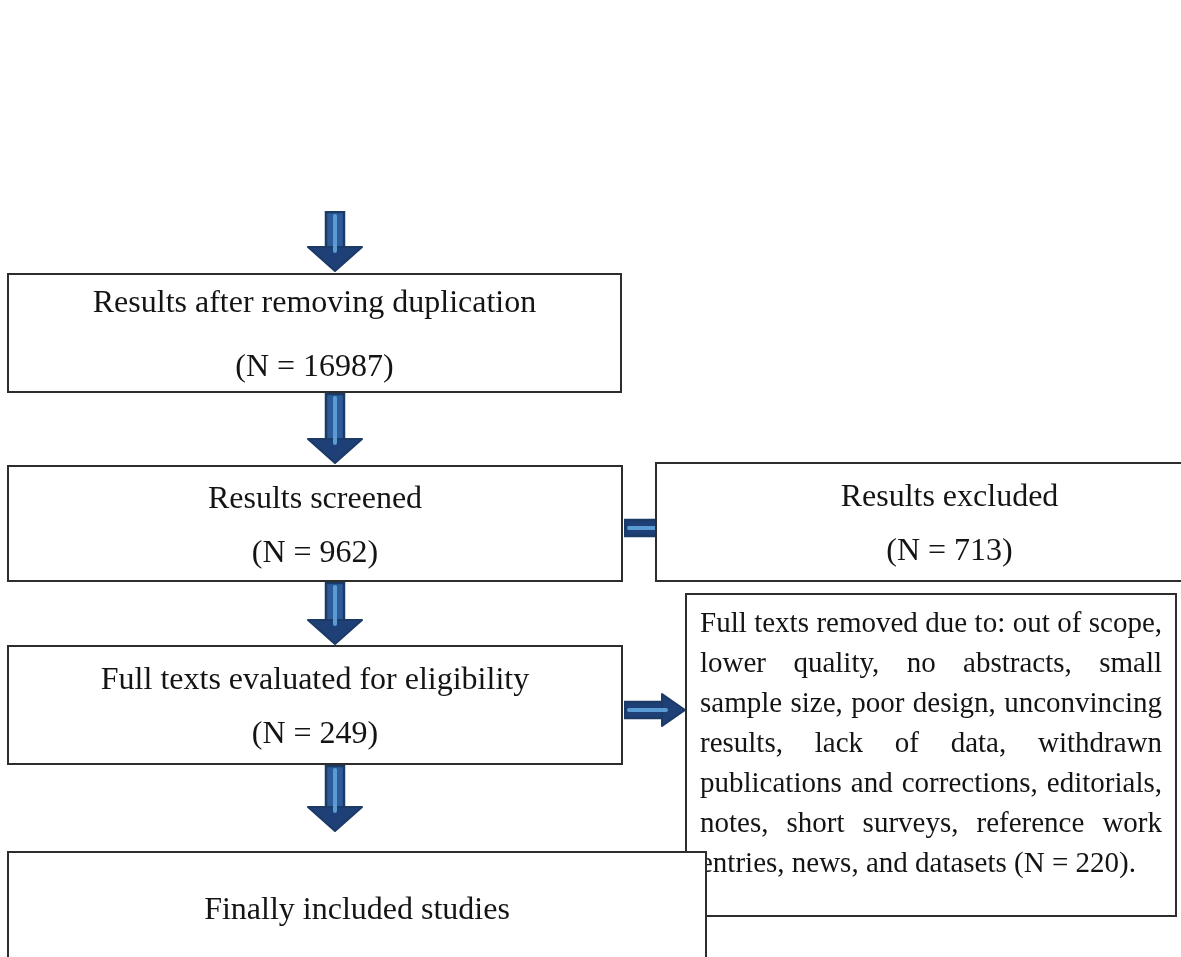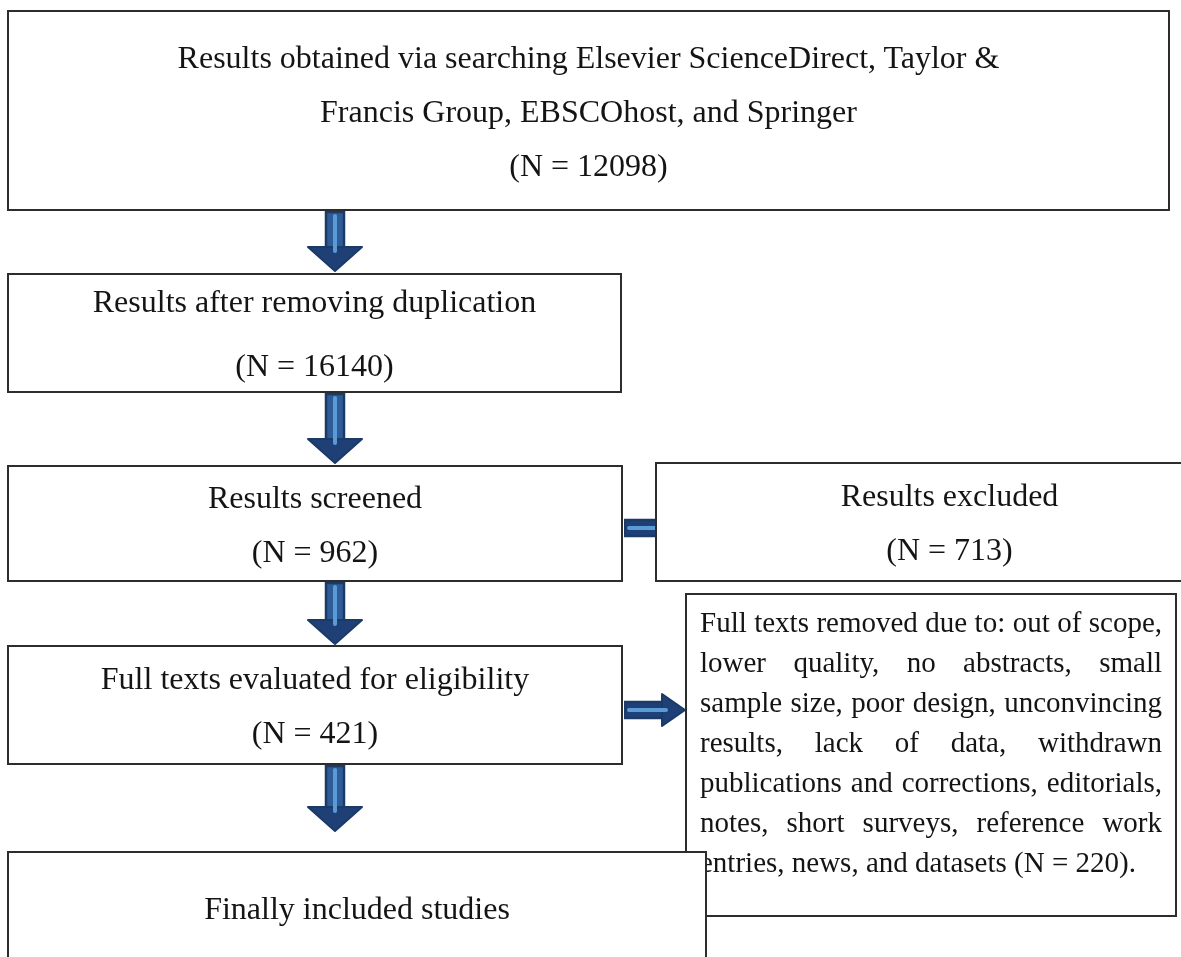--- a/index.html
+++ b/index.html
@@ -53,35 +53,30 @@
   .shaft{fill:var(--arrow-shaft);stroke:var(--arrow-outline);stroke-width:2.5;}
   .shaft-h{fill:var(--arrow-head);stroke:var(--arrow-outline);stroke-width:2.5;}
   .head{fill:var(--arrow-head);stroke:var(--arrow-outline);stroke-width:2;stroke-linejoin:round;}
   .stripe{stroke:var(--arrow-highlight);stroke-width:4;stroke-linecap:round;fill:none;}
 </style>
 </head>
 <body>
 
 <div class="figure">
 
-  <div class="box box-search">
-    <div class="line">Results obtained via searching Elsevier ScienceDirect, Taylor &amp;</div>
-    <div class="line">Francis Group, EBSCOhost, and Springer</div>
-    <div class="line">(N = 12098)</div>
-  </div>
 
   <svg class="arrow" style="left:306px;top:211px" width="58" height="62" viewBox="0 0 58 62" aria-hidden="true">
     <rect class="shaft" x="20" y="1" width="18" height="36"></rect>
     <polygon class="head" points="2,36 56,36 29,60"></polygon>
     <line class="stripe" x1="29" y1="5" x2="29" y2="40"></line>
   </svg>
 
   <div class="box box-dedup">
     <div class="line">Results after removing duplication</div>
-    <div class="line">(N = 16140)</div>
+    <div class="line">(N = 16987)</div>
   </div>
 
   <svg class="arrow" style="left:306px;top:393px" width="58" height="72" viewBox="0 0 58 72" aria-hidden="true">
     <rect class="shaft" x="20" y="1" width="18" height="46"></rect>
     <polygon class="head" points="2,46 56,46 29,70"></polygon>
     <line class="stripe" x1="29" y1="5" x2="29" y2="50"></line>
   </svg>
 
   <div class="box box-screened">
     <div class="line">Results screened</div>
@@ -100,21 +95,21 @@
   </div>
 
   <svg class="arrow" style="left:306px;top:582px" width="58" height="64" viewBox="0 0 58 64" aria-hidden="true">
     <rect class="shaft" x="20" y="1" width="18" height="38"></rect>
     <polygon class="head" points="2,38 56,38 29,62"></polygon>
     <line class="stripe" x1="29" y1="5" x2="29" y2="42"></line>
   </svg>
 
   <div class="box box-eligibility">
     <div class="line">Full texts evaluated for eligibility</div>
-    <div class="line">(N = 421)</div>
+    <div class="line">(N = 249)</div>
   </div>
 
   <svg class="arrow" style="left:624px;top:692px" width="63" height="36" viewBox="0 0 63 36" aria-hidden="true">
     <rect class="shaft-h" x="1" y="10" width="38" height="16"></rect>
     <polygon class="head" points="38,2 38,34 61,18"></polygon>
     <line class="stripe" x1="5" y1="18" x2="42" y2="18"></line>
   </svg>
 
   <div class="box box-removed">Full texts removed due to: out of scope, lower quality, no abstracts, small sample size, poor design, unconvincing results, lack of data, withdrawn publications and corrections, editorials, notes, short surveys, reference work entries, news, and datasets (N = 220).</div>
 

